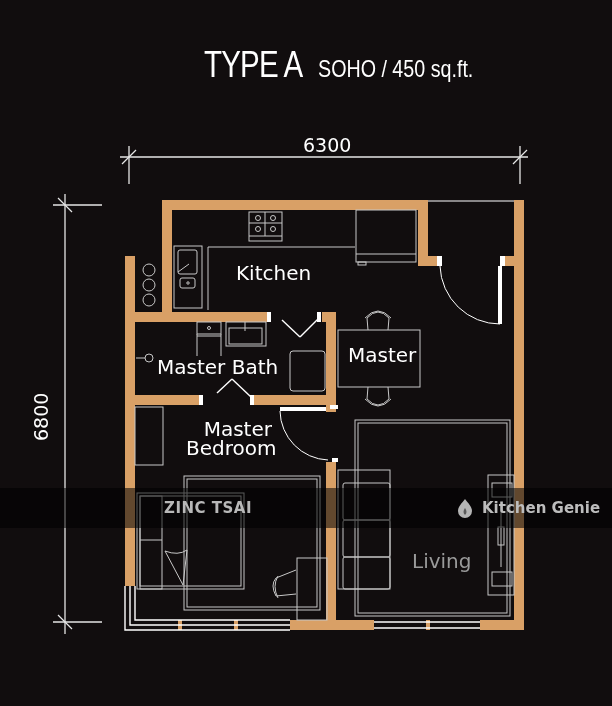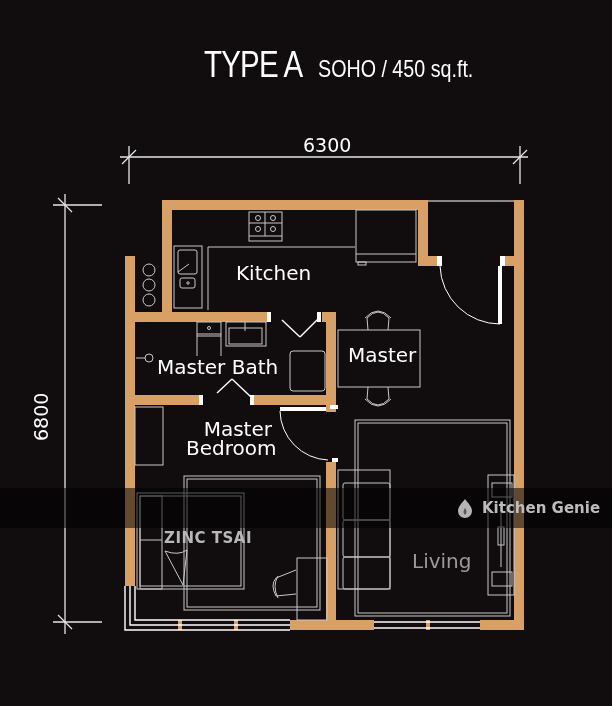--- a/index.html
+++ b/index.html
@@ -4,21 +4,21 @@
 <style>
   html, body { margin:0; padding:0; }
   body { width:612px; height:706px; background:#110d0e; overflow:hidden; position:relative; font-family:"DejaVu Sans", sans-serif; color:#fff; }
   .title { position:absolute; left:204px; top:44px; white-space:nowrap; }
   .title .t1 { font-family:"Liberation Sans", sans-serif; font-size:36px; letter-spacing:-1px; transform:scaleX(0.82); display:inline-block; transform-origin:left; }
   .title .t2 { position:absolute; left:114px; top:11px; font-family:"Liberation Sans", sans-serif; font-size:24px; transform:scaleX(0.82); transform-origin:left; white-space:nowrap; }
   svg { position:absolute; left:0; top:0; }
   .lbl { position:absolute; color:#fff; font-family:"DejaVu Sans", sans-serif; font-size:20px; line-height:19px; text-align:center; }
   .dim { position:absolute; font-size:19px; color:#fff; }
   .wm-band { position:absolute; left:0; top:488px; width:612px; height:40px; background:rgba(0,0,0,0.55); }
-  .wm-left { position:absolute; left:164px; top:499px; font-size:15px; font-weight:bold; color:#b8b8b8; letter-spacing:0.5px;margin-top:30px; }
+  .wm-left { position:absolute; left:164px; top:499px; font-size:15px; font-weight:bold; color:#b8b8b8; letter-spacing:0.5px; }
   .wm-right { position:absolute; left:482px; top:499px; font-size:15px; font-weight:bold; color:#bdbdbd; }
   .wm-icon { position:absolute; left:456px; top:498px; width:18px; height:20px; }
 </style>
 </head>
 <body>
 
 <div class="title">
   <span class="t1">TYPE A</span>
   <span class="t2">SOHO / 450 sq.ft.</span>
 </div>

